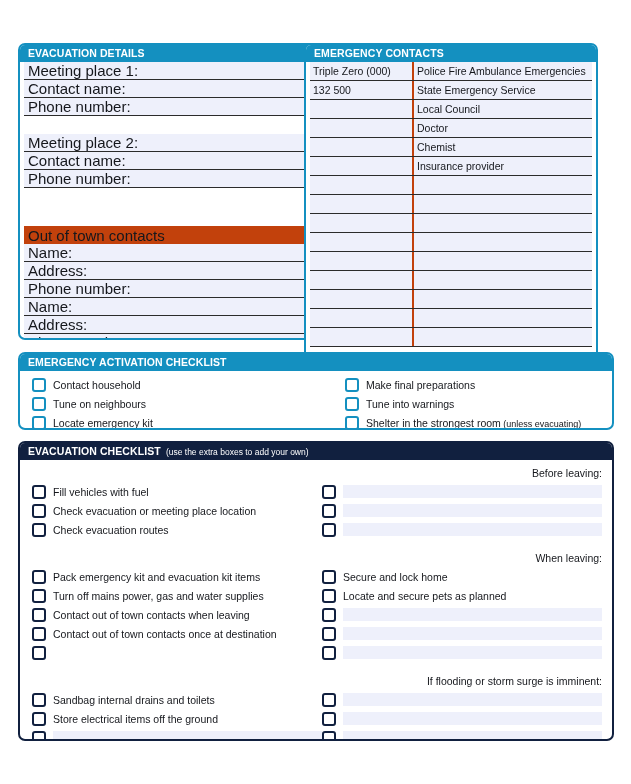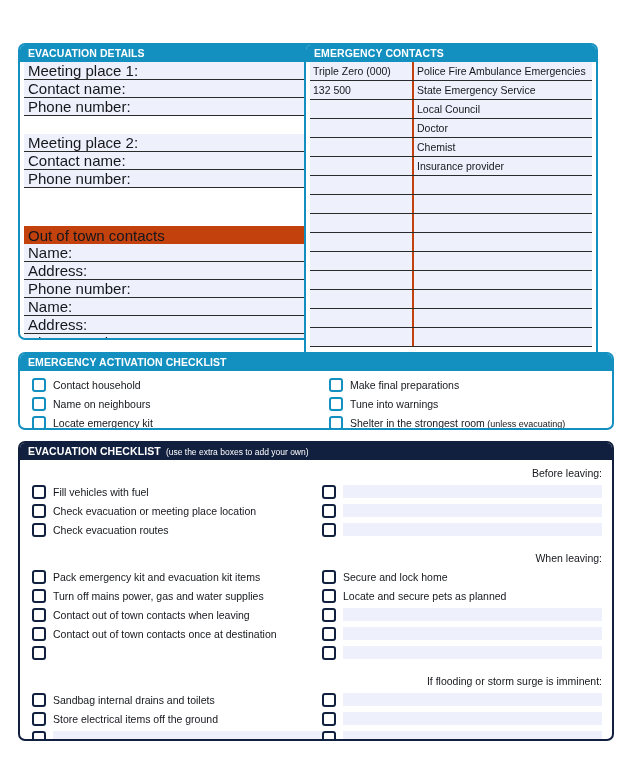--- a/index.html
+++ b/index.html
@@ -152,21 +152,21 @@
     background: #eef0fb;
     flex: 1 1 auto;
   }
   .check-row .writein.none { background: transparent; }
 
   
   .two-col {
     display: flex;
     box-sizing: border-box;
     padding: 4px 8px 0 12px;
-    gap: 1px;
+    gap: 17px;
   }
   .two-col .col { display: flex; flex-direction: column; }
 
   
   .ec-body {
     box-sizing: border-box;
     padding: 5px 10px 0 12px;
     text-align: right;
   }
   .ec-group { margin-bottom: 0; }
@@ -315,21 +315,21 @@
     </div>
     <div class="panel-body">
       <div class="two-col">
         <div class="col" style="width:296px;" id="ac-left">
             <div class="check-row">
               <span class="cb teal"></span>
               <span class="txt"><span>Contact household</span></span>
             </div>
             <div class="check-row">
               <span class="cb teal"></span>
-              <span class="txt"><span>Name on neighbours</span></span>
+              <span class="txt"><span>Tune on neighbours</span></span>
             </div>
             <div class="check-row">
               <span class="cb teal"></span>
               <span class="txt"><span>Locate emergency kit</span></span>
             </div>
           </div>
         <div class="col" style="flex:1;" id="ac-right">
             <div class="check-row">
               <span class="cb teal"></span>
               <span class="txt"><span>Make final preparations</span></span>

